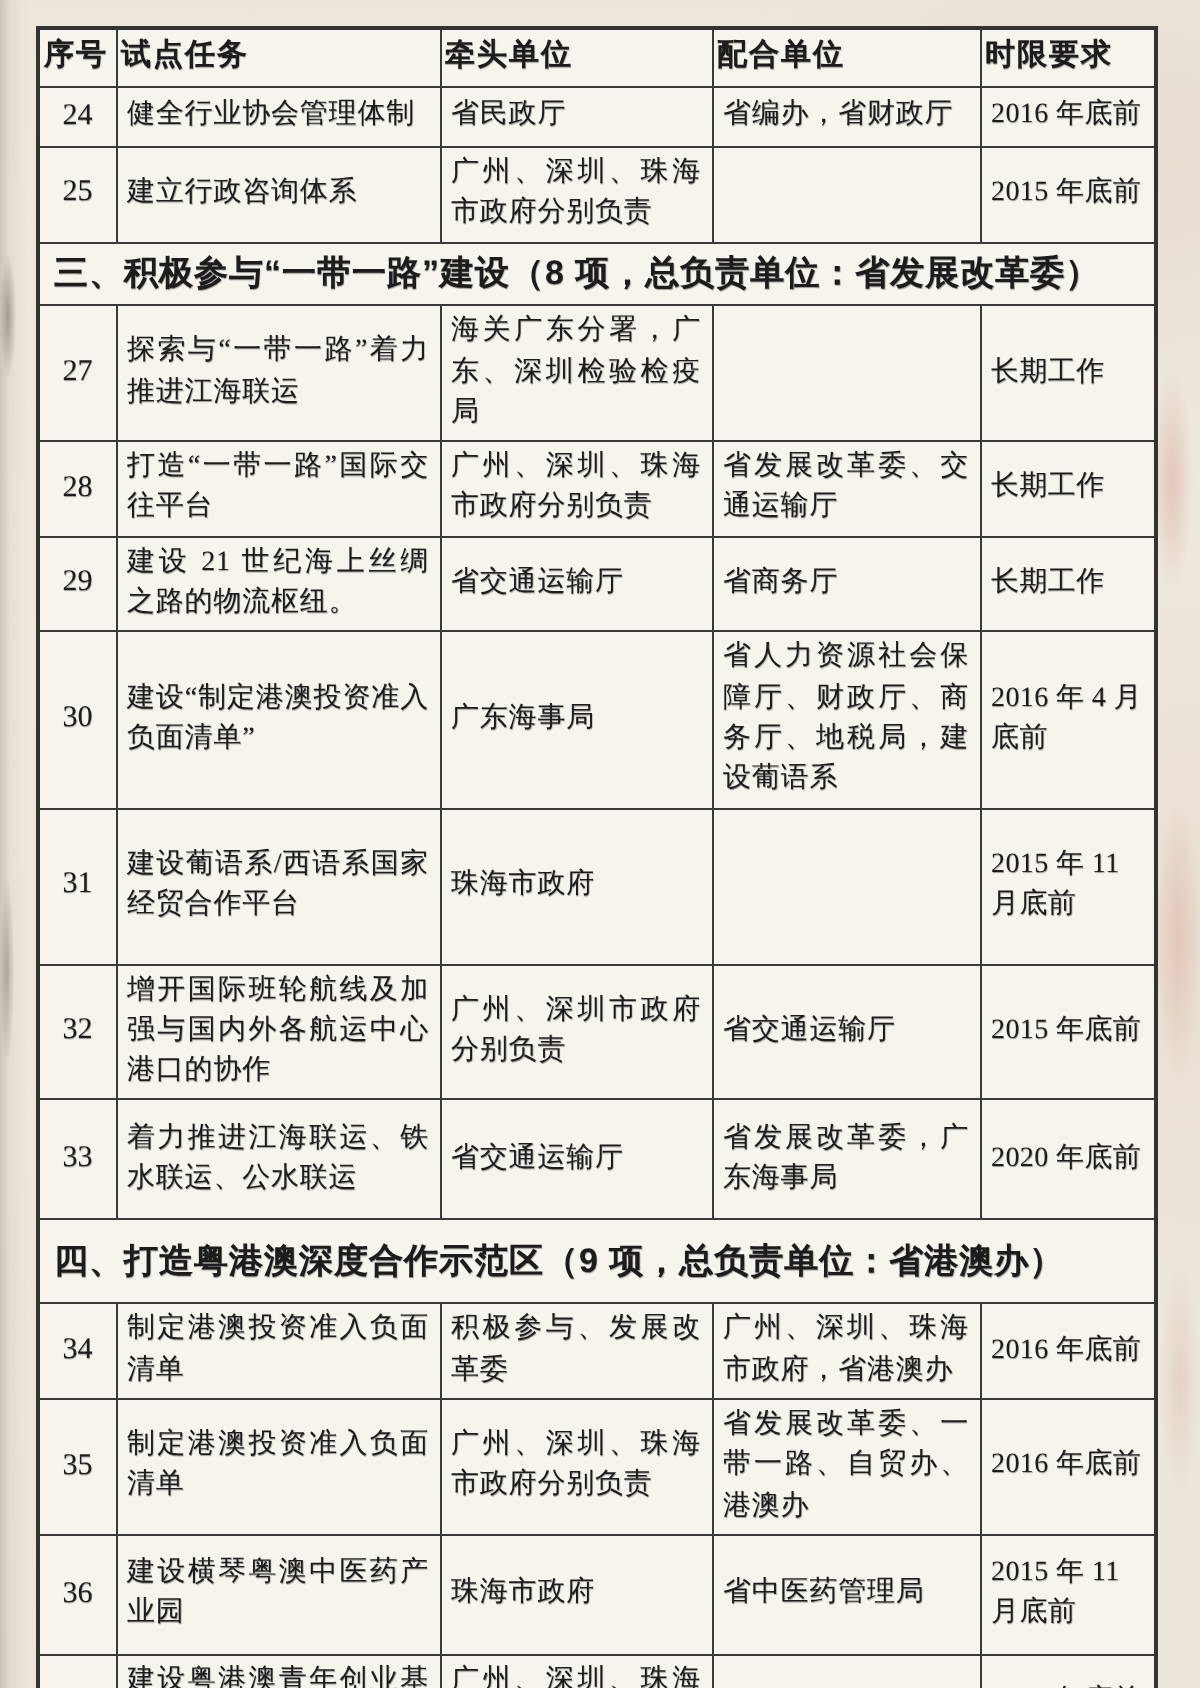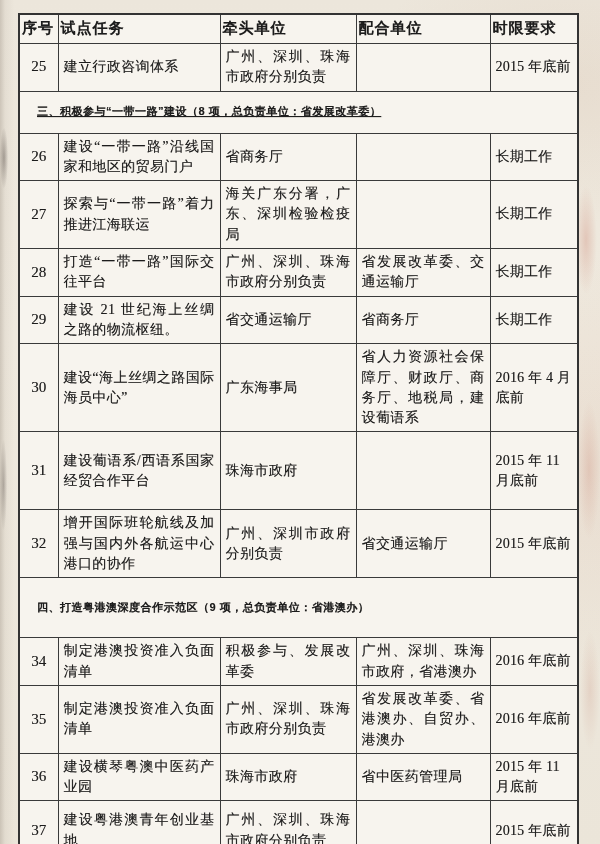--- a/index.html
+++ b/index.html
@@ -53,28 +53,28 @@
     font-size: 15px;
     letter-spacing: 1px;
   }
   td.cell-no { text-align: center; font-size: 15px; padding: 2px; }
   td.cell-task { padding: 3px 5px; letter-spacing: 0.4px; text-align: justify; text-justify: inter-character; }
   td.cell-lead, td.cell-support { padding: 3px 5px; letter-spacing: 0.4px; text-align: justify; text-justify: inter-character; }
   td.cell-deadline { padding: 3px 5px; letter-spacing: 0.2px; }
   tr.section-row td {
     font-family: "Liberation Sans", "DejaVu Sans", sans-serif;
     font-weight: bold;
-    font-size: 11px;
-    padding: 3px 17px;
+    font-size: 17px;
+    padding: 3px 7px;
     letter-spacing: 0.5px;
   }
 
   
   tbody tr:nth-child(1)  { height: 30px; }
-  tbody tr:nth-child(2)  { height: 42px; text-decoration: underline; }
+  tbody tr:nth-child(2)  { height: 42px; }
   tbody tr:nth-child(3)  { height: 26px; }
   tbody tr:nth-child(4)  { height: 42px; }
   tbody tr:nth-child(5)  { height: 40px; }
   tbody tr:nth-child(6)  { height: 44px; }
   tbody tr:nth-child(7)  { height: 40px; }
   tbody tr:nth-child(8)  { height: 78px; }
   tbody tr:nth-child(9)  { height: 42px; }
   tbody tr:nth-child(10) { height: 60px; }
   tbody tr:nth-child(11) { height: 42px; }
   tbody tr:nth-child(12) { height: 27px; margin-left: 48px; }
@@ -109,35 +109,35 @@
     <tr>
         <th>序号</th>
         <th>试点任务</th>
         <th>牵头单位</th>
         <th>配合单位</th>
         <th>时限要求</th>
       </tr>
   </thead>
   <tbody>
       <tr>
+        <td class="cell-no">24</td>
+        <td class="cell-task">健全行业协会管理体制</td>
+        <td class="cell-lead">省民政厅</td>
+        <td class="cell-support">省编办，省财政厅</td>
+        <td class="cell-deadline">2016 年底前</td>
+      </tr>
+      <tr>
         <td class="cell-no">25</td>
         <td class="cell-task">建立行政咨询体系</td>
         <td class="cell-lead">广州、深圳、珠海市政府分别负责</td>
         <td class="cell-support"></td>
         <td class="cell-deadline">2015 年底前</td>
       </tr>
       <tr class="section-row">
         <td colspan="5">三、积极参与“一带一路”建设（8 项，总负责单位：省发展改革委）</td>
-      </tr>
-      <tr>
-        <td class="cell-no">26</td>
-        <td class="cell-task">建设“一带一路”沿线国家和地区的贸易门户</td>
-        <td class="cell-lead">省商务厅</td>
-        <td class="cell-support"></td>
-        <td class="cell-deadline">长期工作</td>
       </tr>
       <tr>
         <td class="cell-no">27</td>
         <td class="cell-task">探索与“一带一路”着力推进江海联运</td>
         <td class="cell-lead">海关广东分署，广东、深圳检验检疫局</td>
         <td class="cell-support"></td>
         <td class="cell-deadline">长期工作</td>
       </tr>
       <tr>
         <td class="cell-no">28</td>
@@ -148,54 +148,61 @@
       </tr>
       <tr>
         <td class="cell-no">29</td>
         <td class="cell-task">建设 21 世纪海上丝绸之路的物流枢纽。</td>
         <td class="cell-lead">省交通运输厅</td>
         <td class="cell-support">省商务厅</td>
         <td class="cell-deadline">长期工作</td>
       </tr>
       <tr>
         <td class="cell-no">30</td>
-        <td class="cell-task">建设“海上丝绸之路国际海员中心”</td>
+        <td class="cell-task">建设“制定港澳投资准入负面清单”</td>
         <td class="cell-lead">广东海事局</td>
         <td class="cell-support">省人力资源社会保障厅、财政厅、商务厅、地税局，建设葡语系</td>
         <td class="cell-deadline">2016 年 4 月底前</td>
       </tr>
       <tr>
         <td class="cell-no">31</td>
         <td class="cell-task">建设葡语系/西语系国家经贸合作平台</td>
         <td class="cell-lead">珠海市政府</td>
         <td class="cell-support"></td>
         <td class="cell-deadline">2015 年 11 月底前</td>
       </tr>
       <tr>
         <td class="cell-no">32</td>
         <td class="cell-task">增开国际班轮航线及加强与国内外各航运中心港口的协作</td>
         <td class="cell-lead">广州、深圳市政府分别负责</td>
         <td class="cell-support">省交通运输厅</td>
         <td class="cell-deadline">2015 年底前</td>
       </tr>
+      <tr>
+        <td class="cell-no">33</td>
+        <td class="cell-task">着力推进江海联运、铁水联运、公水联运</td>
+        <td class="cell-lead">省交通运输厅</td>
+        <td class="cell-support">省发展改革委，广东海事局</td>
+        <td class="cell-deadline">2020 年底前</td>
+      </tr>
       <tr class="section-row">
         <td colspan="5">四、打造粤港澳深度合作示范区（9 项，总负责单位：省港澳办）</td>
       </tr>
       <tr>
         <td class="cell-no">34</td>
         <td class="cell-task">制定港澳投资准入负面清单</td>
         <td class="cell-lead">积极参与、发展改革委</td>
         <td class="cell-support">广州、深圳、珠海市政府，省港澳办</td>
         <td class="cell-deadline">2016 年底前</td>
       </tr>
       <tr>
         <td class="cell-no">35</td>
         <td class="cell-task">制定港澳投资准入负面清单</td>
         <td class="cell-lead">广州、深圳、珠海市政府分别负责</td>
-        <td class="cell-support">省发展改革委、省港澳办、自贸办、港澳办</td>
+        <td class="cell-support">省发展改革委、一带一路、自贸办、港澳办</td>
         <td class="cell-deadline">2016 年底前</td>
       </tr>
       <tr>
         <td class="cell-no">36</td>
         <td class="cell-task">建设横琴粤澳中医药产业园</td>
         <td class="cell-lead">珠海市政府</td>
         <td class="cell-support">省中医药管理局</td>
         <td class="cell-deadline">2015 年 11 月底前</td>
       </tr>
       <tr>

